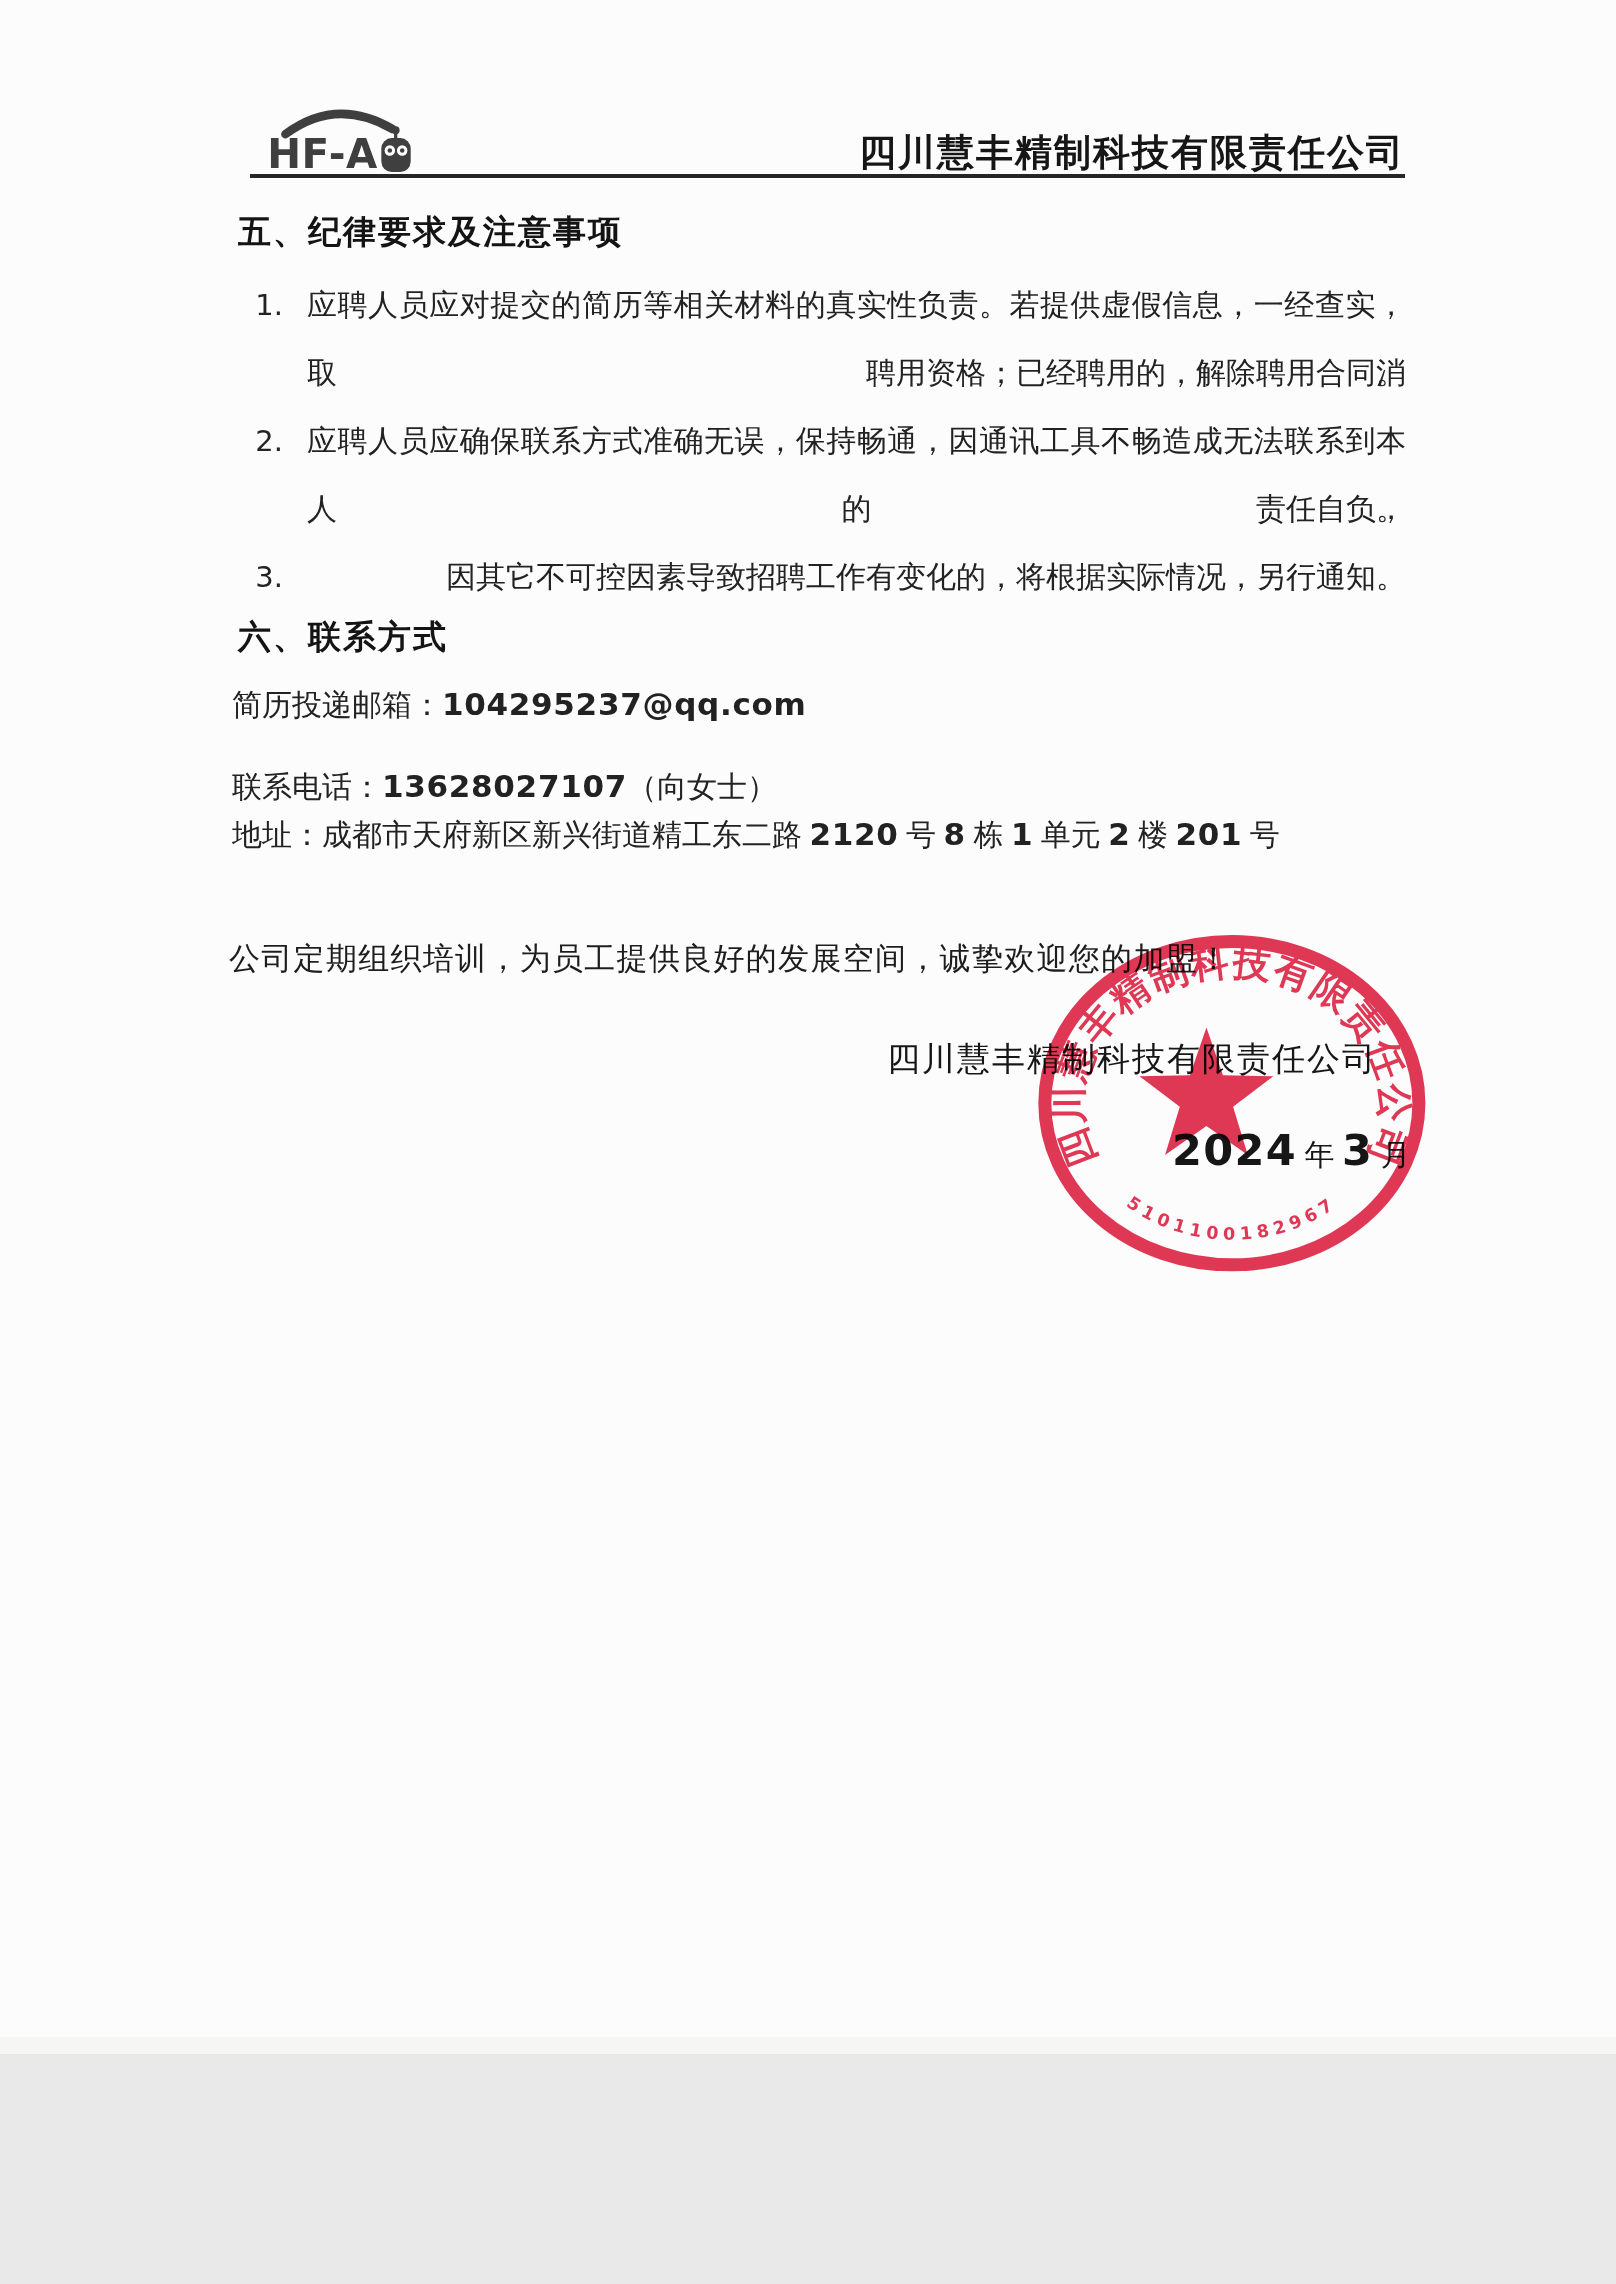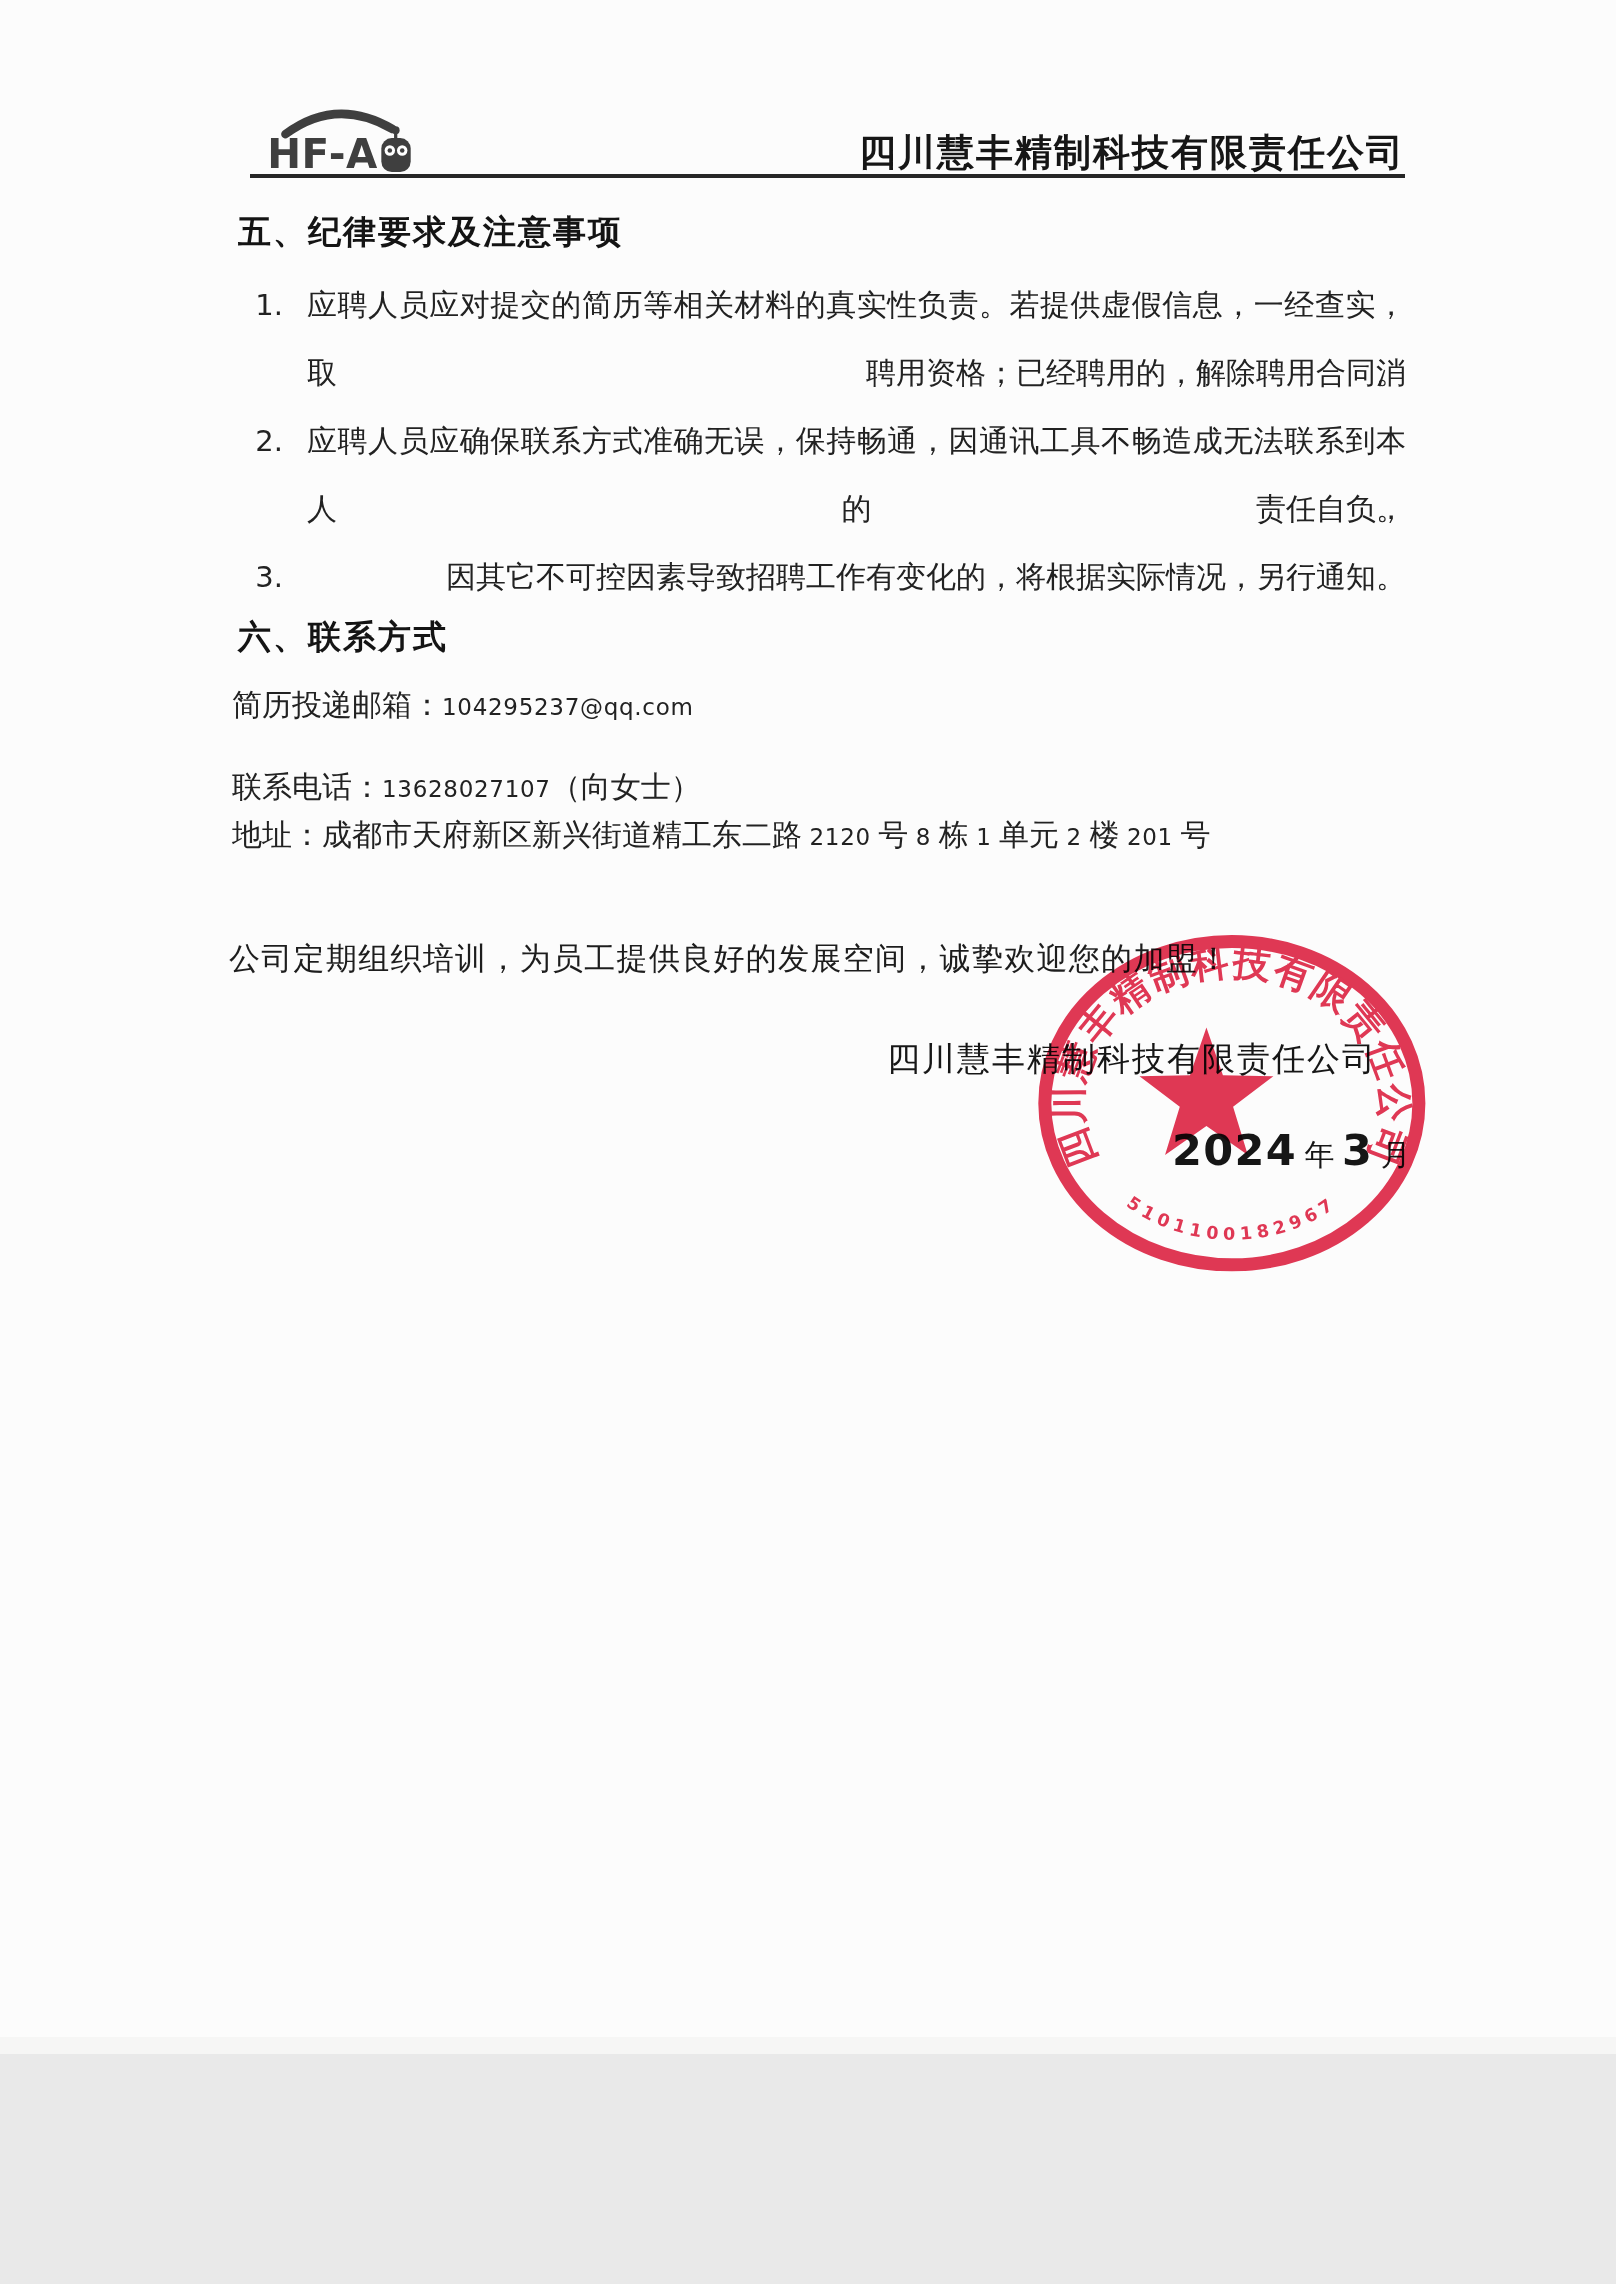--- a/index.html
+++ b/index.html
@@ -47,21 +47,21 @@
   
   .contact-line{
     position:absolute;left:232px;
     font-size:30px;color:#222;white-space:nowrap;
   }
   #c-email{top:685px;}
   #c-phone{top:751px;margin-top:16px;}
   #c-addr{top:815px;}
   .latin{
     font-family:"DejaVu Sans","Liberation Sans",sans-serif;
-    font-weight:400;font-size:23px;letter-spacing:0.7px;
+    font-weight:700;font-size:31px;letter-spacing:0.7px;
   }
   
   .closing{
     position:absolute;left:229px;top:938px;
     font-size:31px;letter-spacing:1.3px;color:#1d1d1d;white-space:nowrap;
   }
   .signature{
     position:absolute;left:887px;top:1037px;
     font-size:33px;letter-spacing:2px;color:#161616;white-space:nowrap;
   }

